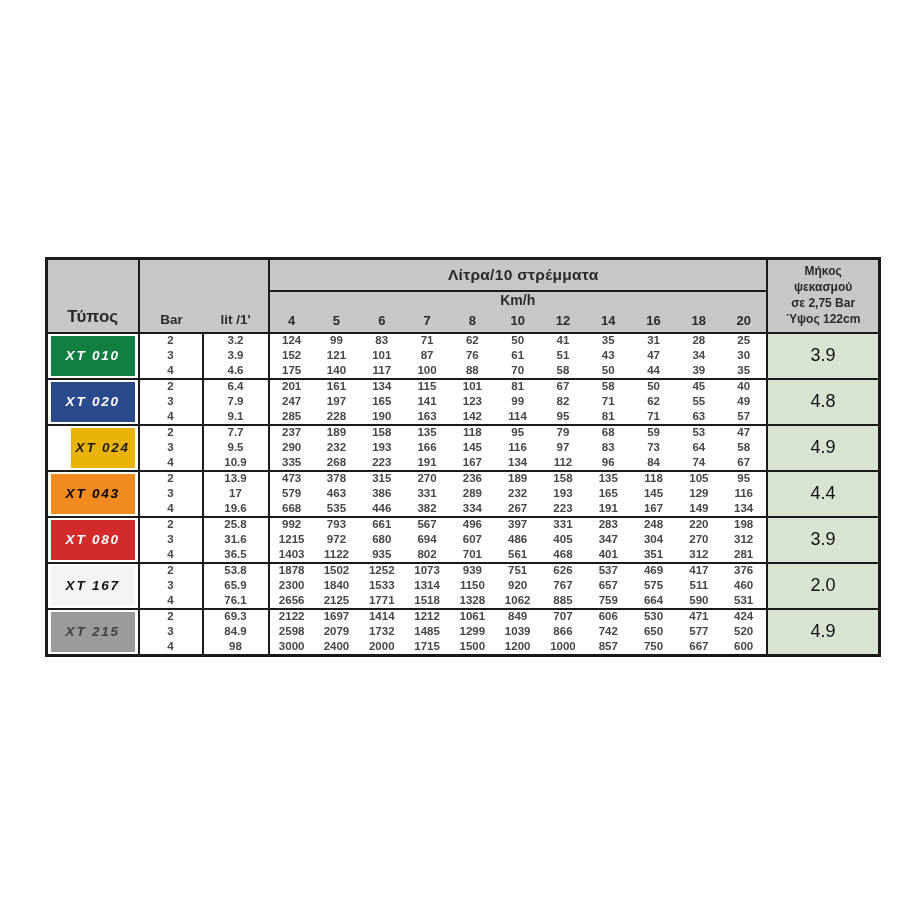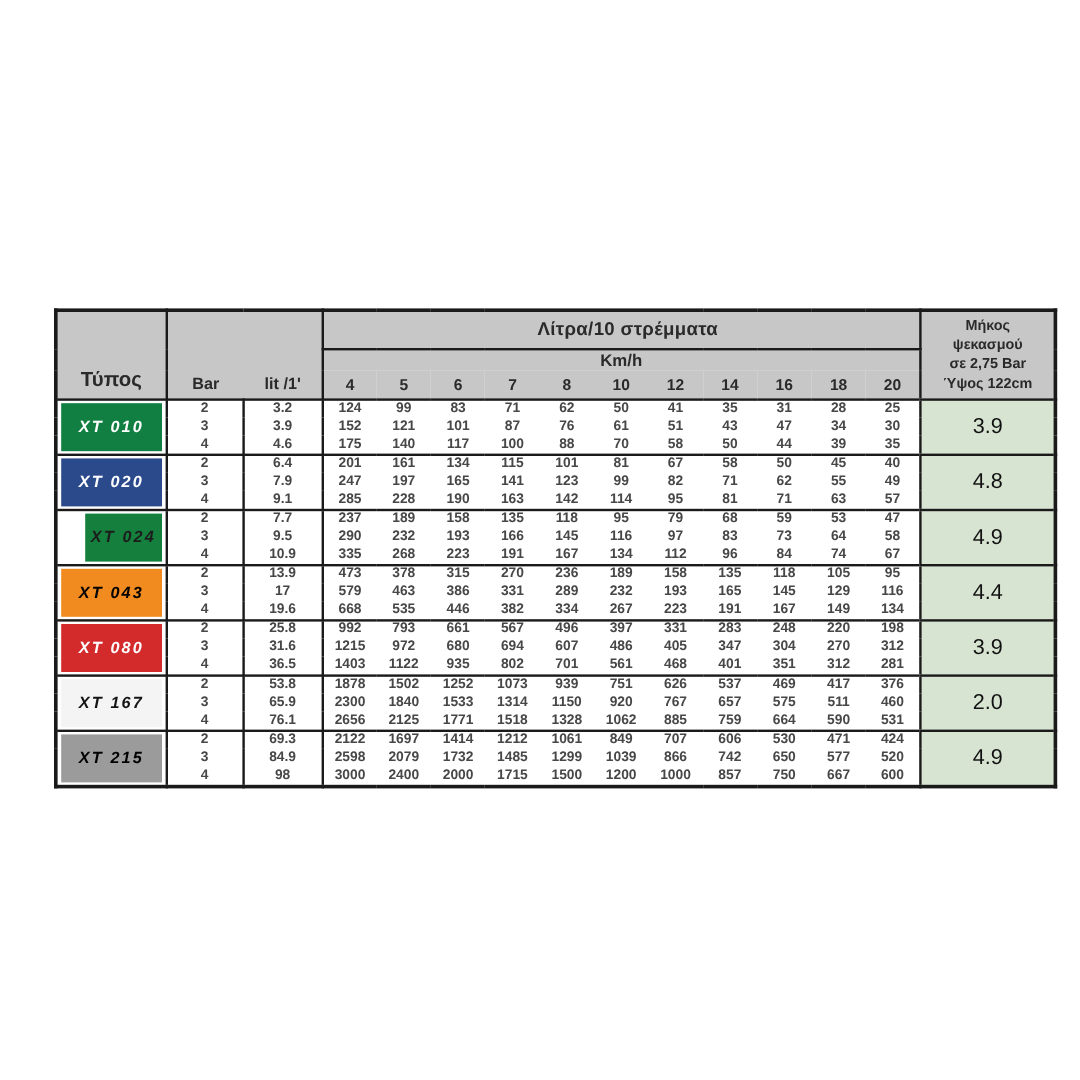--- a/index.html
+++ b/index.html
@@ -206,21 +206,21 @@
           <td class="num-cell b-b">142</td>
           <td class="num-cell b-b">114</td>
           <td class="num-cell b-b">95</td>
           <td class="num-cell b-b">81</td>
           <td class="num-cell b-b">71</td>
           <td class="num-cell b-b">63</td>
           <td class="num-cell b-r b-b">57</td>
         </tr>
         <tr>
           <td rowspan="3" class="type-cell b-r b-b">
-            <div class="type-chip" style="background: #15803d; color: rgb(28, 28, 28); margin-left: 23px;">XT 024</div>
+            <div class="type-chip" style="background: #eab308; color: rgb(28, 28, 28); margin-left: 23px;">XT 024</div>
           </td>
           <td class="num-cell b-r">2</td>
           <td class="num-cell b-r">7.7</td>
           <td class="num-cell">237</td>
           <td class="num-cell">189</td>
           <td class="num-cell">158</td>
           <td class="num-cell">135</td>
           <td class="num-cell">118</td>
           <td class="num-cell">95</td>
           <td class="num-cell">79</td>
@@ -402,21 +402,21 @@
           <td class="num-cell b-b">1328</td>
           <td class="num-cell b-b">1062</td>
           <td class="num-cell b-b">885</td>
           <td class="num-cell b-b">759</td>
           <td class="num-cell b-b">664</td>
           <td class="num-cell b-b">590</td>
           <td class="num-cell b-r b-b">531</td>
         </tr>
         <tr>
           <td rowspan="3" class="type-cell b-r b-b">
-            <div class="type-chip" style="background: rgb(155, 155, 155); color: #000000; text-align: right;">XT 215</div>
+            <div class="type-chip" style="background: rgb(155, 155, 155); color: #404040; text-align: right;">XT 215</div>
           </td>
           <td class="num-cell b-r">2</td>
           <td class="num-cell b-r">69.3</td>
           <td class="num-cell">2122</td>
           <td class="num-cell">1697</td>
           <td class="num-cell">1414</td>
           <td class="num-cell">1212</td>
           <td class="num-cell">1061</td>
           <td class="num-cell">849</td>
           <td class="num-cell">707</td>

